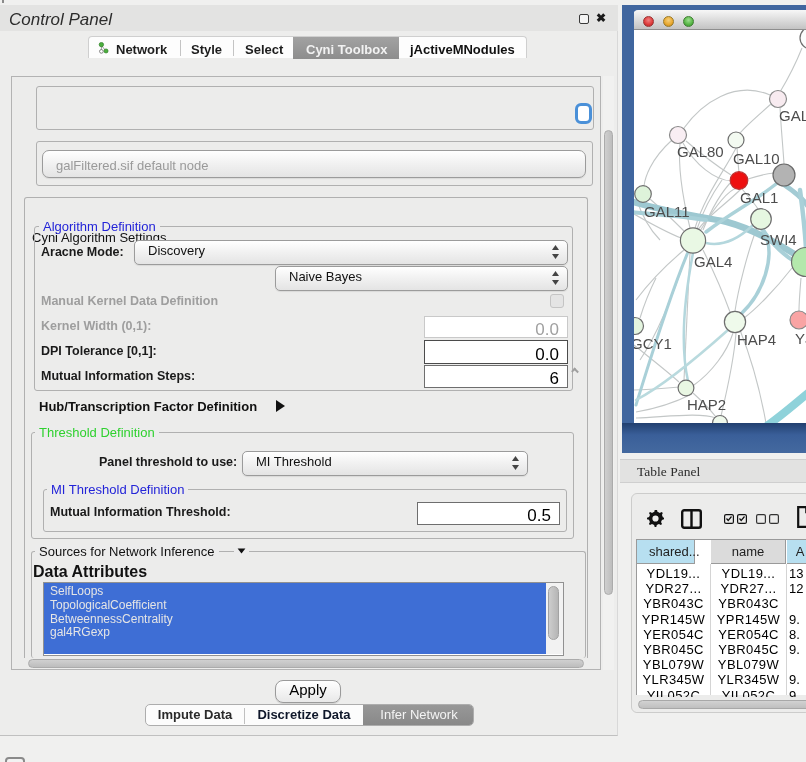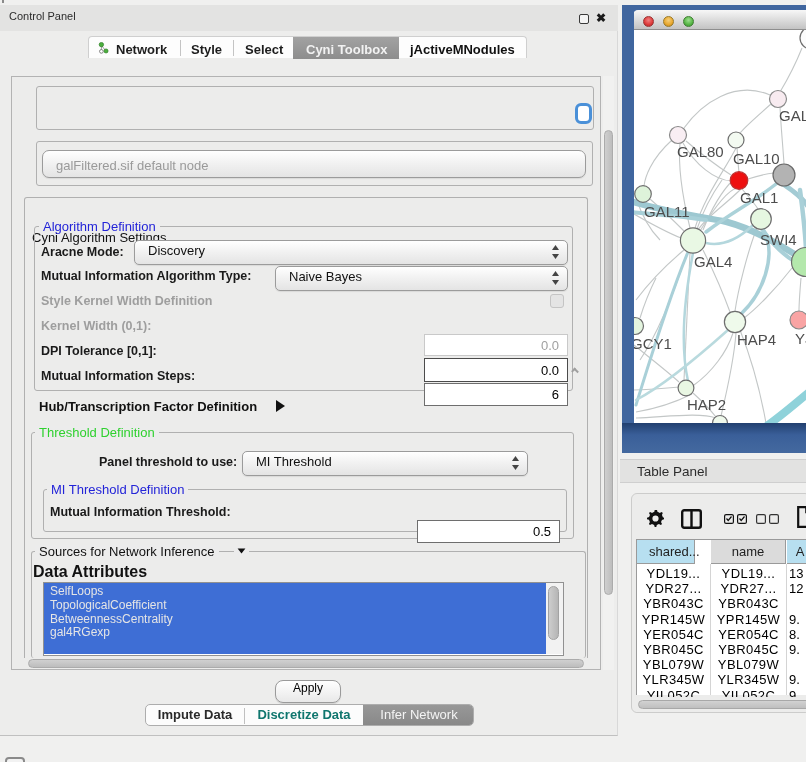--- a/index.html
+++ b/index.html
@@ -5,29 +5,29 @@
 html,body{width:806px;height:762px;overflow:hidden;background:#f0f0ef;font-family:"Liberation Sans",sans-serif;}
 .abs{position:absolute;}
 #stage{position:relative;width:806px;height:762px;}
 .bold{font-weight:bold;}
 .fieldset{border:1px solid #b0b0b0;border-radius:3px;}
 .ftitle{position:absolute;background:#ececec;padding:0 4px;font-size:13px;line-height:13px;}
 .row-label{position:absolute;font-size:12.5px;font-weight:bold;color:#1a1a1a;margin-top:-2px;}
 .combo{position:absolute;border:1px solid #9b9b9b;border-radius:5px;background:linear-gradient(#ffffff,#f2f2f2 45%,#e4e4e4);box-shadow:0 1px 1px rgba(0,0,0,0.08);padding-left:20px;}
 .combo .ctext{position:absolute;left:13px;top:2px;font-size:13px;color:#111;}
 .carr{position:absolute;right:7px;top:3px;width:9px;height:16px;}
-.tfield{position:absolute;background:#fff;font-size:13px;text-align:right;margin-top:18px;}
+.tfield{position:absolute;background:#fff;font-size:17px;text-align:right;}
 </style></head>
 <body>
 <div id="stage">
 
 <div class="abs" style="left:0;top:5px;width:618px;height:731px;background:#ededec;border-right:1px solid #d8d8d8;border-bottom:1px solid #c0c0c0;">
 
   <div class="abs" style="left:0;top:0;width:618px;height:26px;background:#e3e3e2;">
-    <div class="abs" style="left:9px;top:5px;font-size:11px;color:#2c2c2c;">Control Panel</div>
+    <div class="abs" style="left:9px;top:5px;font-size:17px;color:#2c2c2c;font-style:italic;">Control Panel</div>
     <div class="abs" style="left:579px;top:9px;width:10px;height:10px;border:1.5px solid #3a3a3a;border-radius:2px;background:#f4f4f4;"></div>
     <div class="abs" style="left:596px;top:6px;font-size:12px;font-weight:bold;color:#1a1a1a;">✖</div>
   </div>
 
   <div class="abs" style="left:88px;top:31px;width:439px;height:22px;background:#fdfdfd;border:1px solid #cfcfcf;border-bottom:none;border-radius:4px 4px 0 0;">
     <svg class="abs" style="left:9px;top:5px;" width="11" height="12" viewBox="0 0 13 14">
       <line x1="4" y1="4" x2="9" y2="10" stroke="#888" stroke-width="1"></line>
       <line x1="4" y1="4" x2="4" y2="11" stroke="#888" stroke-width="1"></line>
       <circle cx="4" cy="3" r="2.6" fill="#4caf3e" stroke="#2c7d24" stroke-width="0.8"></circle>
       <circle cx="4" cy="11" r="2.2" fill="#fff" stroke="#555" stroke-width="0.8"></circle>
@@ -65,29 +65,28 @@
   <div class="ftitle" style="left:39px;top:215px;color:#2324d8;">Algorithm Definition</div>
 
   <div class="row-label" style="left:41px;top:242px;">Aracne Mode:</div>
   <div class="combo" style="left:134px;top:235px;width:434px;height:25px;">
     <div class="ctext">Discovery</div>
     <svg class="carr" viewBox="0 0 9 16">
           <path d="M4.5 1 L8 6 L1 6 Z" fill="#444"></path>
           <path d="M4.5 15 L8 10 L1 10 Z" fill="#444"></path>
         </svg>
   </div>
-  <div class="row-label" style="left:41px;top:266px;">Mutual Information Algorithm Type:</div>
   <div class="combo" style="left:275px;top:261px;width:293px;height:25px;">
     <div class="ctext">Naive Bayes</div>
     <svg class="carr" viewBox="0 0 9 16">
           <path d="M4.5 1 L8 6 L1 6 Z" fill="#444"></path>
           <path d="M4.5 15 L8 10 L1 10 Z" fill="#444"></path>
         </svg>
   </div>
-  <div class="row-label" style="left:41px;top:291px;color:#9e9e9e;">Style Kernel Width Definition</div>
+  <div class="row-label" style="left:41px;top:291px;color:#9e9e9e;">Manual Kernel Data Definition</div>
   <div class="abs" style="left:550px;top:289px;width:14px;height:14px;background:#e4e4e4;border:1px solid #c4c4c4;border-radius:3px;"></div>
   <div class="row-label" style="left:41px;top:316px;color:#9e9e9e;">Kernel Width (0,1):</div>
   <div class="tfield" style="left:424px;top:311px;width:144px;height:22px;border:1px solid #c9c9c9;color:#a0a0a0;padding:3px 8px 0 0;">0.0</div>
   <div class="row-label" style="left:41px;top:341px;">DPI Tolerance [0,1]:</div>
   <div class="tfield" style="left:424px;top:335px;width:144px;height:24px;border:1.5px solid #4b4b4b;color:#000;padding:4px 8px 0 0;">0.0</div>
   <div class="row-label" style="left:41px;top:366px;">Mutual Information Steps:</div>
   <div class="tfield" style="left:424px;top:360px;width:144px;height:23px;border:1px solid #6e6e6e;color:#000;padding:3px 8px 0 0;">6</div>
 
   <div class="abs" style="left:39px;top:394px;font-size:13px;font-weight:bold;color:#111;">Hub/Transcription Factor Definition</div>
   <svg class="abs" style="left:274px;top:394px;" width="12" height="14" viewBox="0 0 12 14">
@@ -117,26 +116,26 @@
         <path d="M1 1 L14 1 L7.5 9 Z" fill="#111"></path>
       </svg>
   <div class="abs" style="left:33px;top:558px;font-size:16px;font-weight:bold;color:#111;">Data Attributes</div>
 
   <div class="abs" style="left:43px;top:577px;width:521px;height:74px;border:1px solid #919191;background:#fff;">
     <div class="abs" style="left:0;top:0;width:502px;height:71px;background:#3e6ed5;color:#e5e5e5;font-size:12px;line-height:13.8px;padding:2px 0 0 6px;">SelfLoops<br>TopologicalCoefficient<br>BetweennessCentrality<br>gal4RGexp</div>
     <div class="abs" style="left:502px;top:0;width:17px;height:71px;background:#f2f2f2;"></div>
     <div class="abs" style="left:504px;top:3px;width:11px;height:54px;background:linear-gradient(90deg,#cdcdcd,#b5b5b5);border:1px solid #a2a2a2;border-radius:6px;"></div>
   </div>
 
-  <div class="abs" style="left:275px;top:675px;width:66px;height:23px;border:1px solid #9a9a9a;border-radius:8px;background:linear-gradient(#ffffff,#e8e8e8);box-shadow:0 1px 1px rgba(0,0,0,.12);text-align:center;font-size:12px;color:#000;padding-top:-2px;">Apply</div>
+  <div class="abs" style="left:275px;top:675px;width:66px;height:23px;border:1px solid #9a9a9a;border-radius:8px;background:linear-gradient(#ffffff,#e8e8e8);box-shadow:0 1px 1px rgba(0,0,0,.12);text-align:center;font-size:15px;color:#000;padding-top:-2px;">Apply</div>
 
   <div class="abs" style="left:145px;top:699px;width:329px;height:22px;border:1px solid #adadad;border-radius:5px;background:#fcfcfc;overflow:hidden;">
     <div class="abs" style="left:98px;top:3px;width:1px;height:16px;background:#c0c0c0;"></div>
     <div class="abs" style="left:0;top:2px;width:98px;text-align:center;font-size:13px;font-weight:bold;color:#2a2a2a;">Impute Data</div>
-    <div class="abs" style="left:99px;top:2px;width:118px;text-align:center;font-size:13px;font-weight:bold;color:#0f766e;">Discretize Data</div>
+    <div class="abs" style="left:99px;top:2px;width:118px;text-align:center;font-size:13px;font-weight:bold;color:#0f172a;">Discretize Data</div>
     <div class="abs" style="left:217px;top:0;width:112px;height:22px;background:linear-gradient(#989898,#878787);"></div>
     <div class="abs" style="left:217px;top:2px;width:112px;text-align:center;font-size:13px;color:#f4f4f4;">Infer Network</div>
   </div>
 </div>
 
 
 <div class="abs" style="left:622px;top:5px;width:184px;height:448px;background:#40669f;">
 
   <div class="abs" style="left:11px;top:5px;width:173px;height:20px;background:linear-gradient(#f7f7f7,#c3c3c3);border-bottom:1px solid #8e8e8e;border-radius:5px 0 0 0;">
     <div class="abs" style="left:10px;top:6px;width:11px;height:11px;border-radius:50%;background:radial-gradient(circle at 50% 35%,#f08080,#dd3a3a 60%,#a82a2a);border:0.5px solid #993333;"></div>
@@ -231,21 +230,21 @@
         <text x="795" y="344">YJ</text>
         <text x="687" y="410">HAP2</text>
       </g>
     </svg>
   </div>
 
   <div class="abs" style="left:0;top:418px;width:184px;height:30px;background:linear-gradient(#22406f,#3a5f99 40%,#44699f);"></div>
   <div class="abs" style="left:0;top:0;width:12px;height:418px;background:#40669f;"></div>
 </div>
 
-<div class="abs" style="left:620px;top:459px;width:186px;height:24px;background:#e2e2e1;border-top:1px solid #cfcfcf;border-bottom:1px solid #cfcfcf;">
+<div class="abs" style="left:620px;top:459px;width:186px;height:24px;background:#e2e2e1;border-top:1px solid #cfcfcf;border-bottom:1px solid #cfcfcf;font-family:Liberation Serif, serif;">
   <div class="abs" style="left:17px;top:4px;font-size:13.5px;color:#2c2c2c;">Table Panel</div>
 </div>
 
 <div class="abs" style="left:631px;top:493px;width:180px;height:220px;background:#ececeb;border:1px solid #cccccb;border-radius:6px;overflow:hidden;">
   
   <svg class="abs" style="left:15px;top:16px;" width="17" height="17" viewBox="0 0 17 17">
     <path fill="#111" d="M8.5 0 L10 0 L10.6 2.1 A6.6 6.6 0 0 1 12.7 3 L14.7 2 L15.8 3.1 L14.9 5.1 A6.6 6.6 0 0 1 15.8 7.2 L17 7.7 L17 9.3 L14.9 9.9 A6.6 6.6 0 0 1 14 12 L15 14 L13.9 15.1 L11.9 14.1 A6.6 6.6 0 0 1 9.8 15 L9.3 17 L7.7 17 L7.1 14.9 A6.6 6.6 0 0 1 5 14 L3 15 L1.9 13.9 L2.9 11.9 A6.6 6.6 0 0 1 2 9.8 L0 9.3 L0 7.7 L2.1 7.1 A6.6 6.6 0 0 1 3 5 L2 3 L3.1 1.9 L5.1 2.9 A6.6 6.6 0 0 1 7.2 2 L7.7 0 Z M8.5 5.4 A3.1 3.1 0 1 0 8.5 11.6 A3.1 3.1 0 1 0 8.5 5.4 Z"></path>
   </svg>
   <svg class="abs" style="left:49px;top:15px;" width="21" height="20" viewBox="0 0 21 20">
     <rect x="1.2" y="1.2" width="18.6" height="17.6" rx="2" fill="none" stroke="#111" stroke-width="2.4"></rect>

